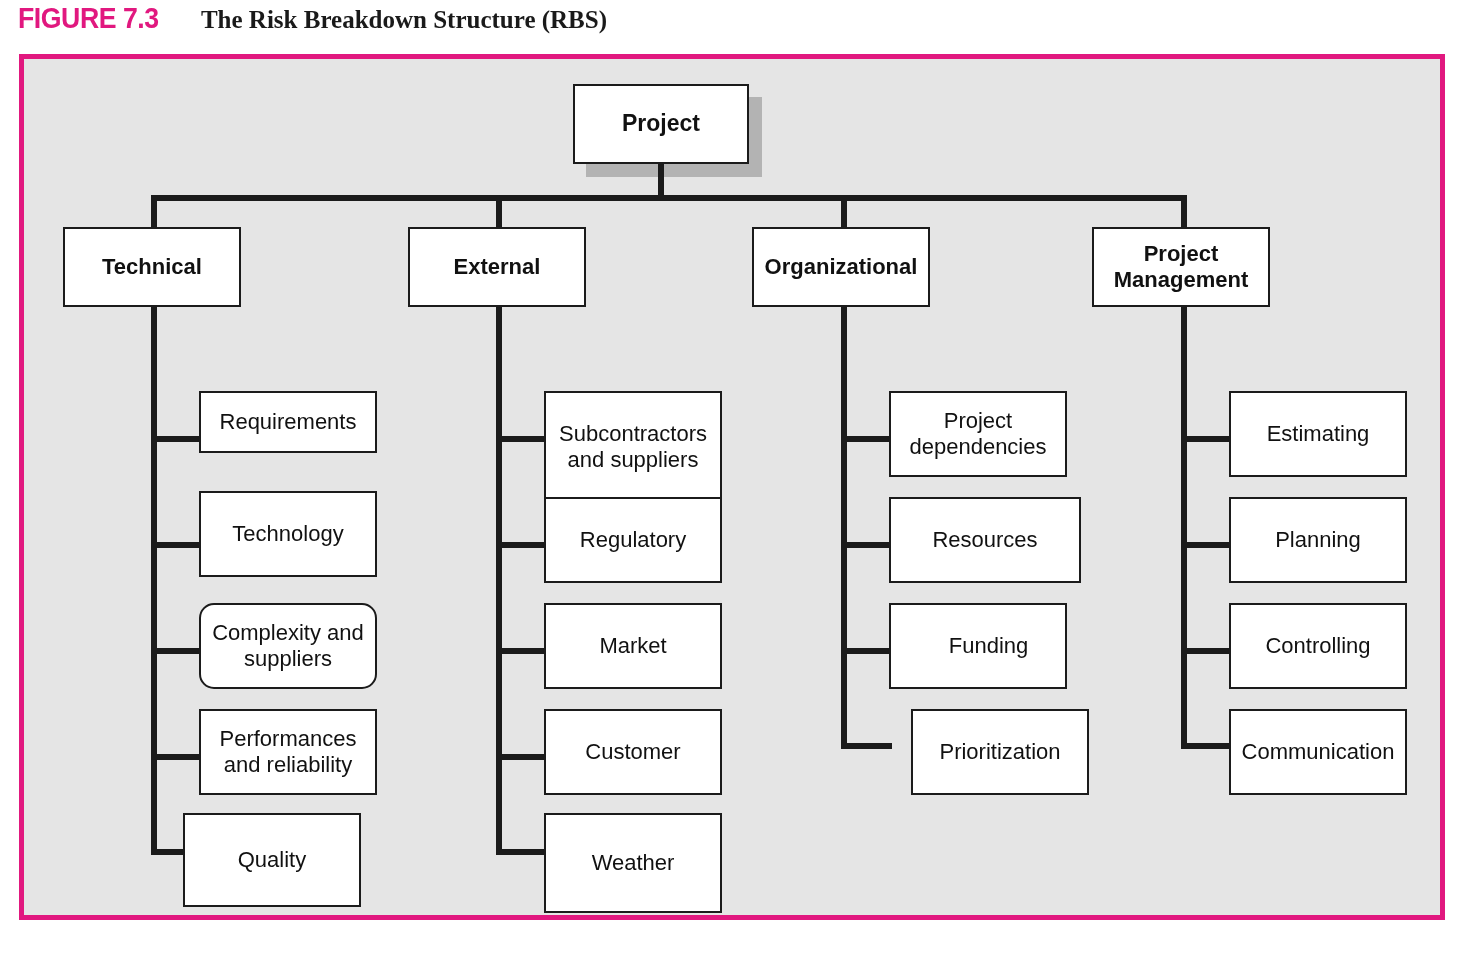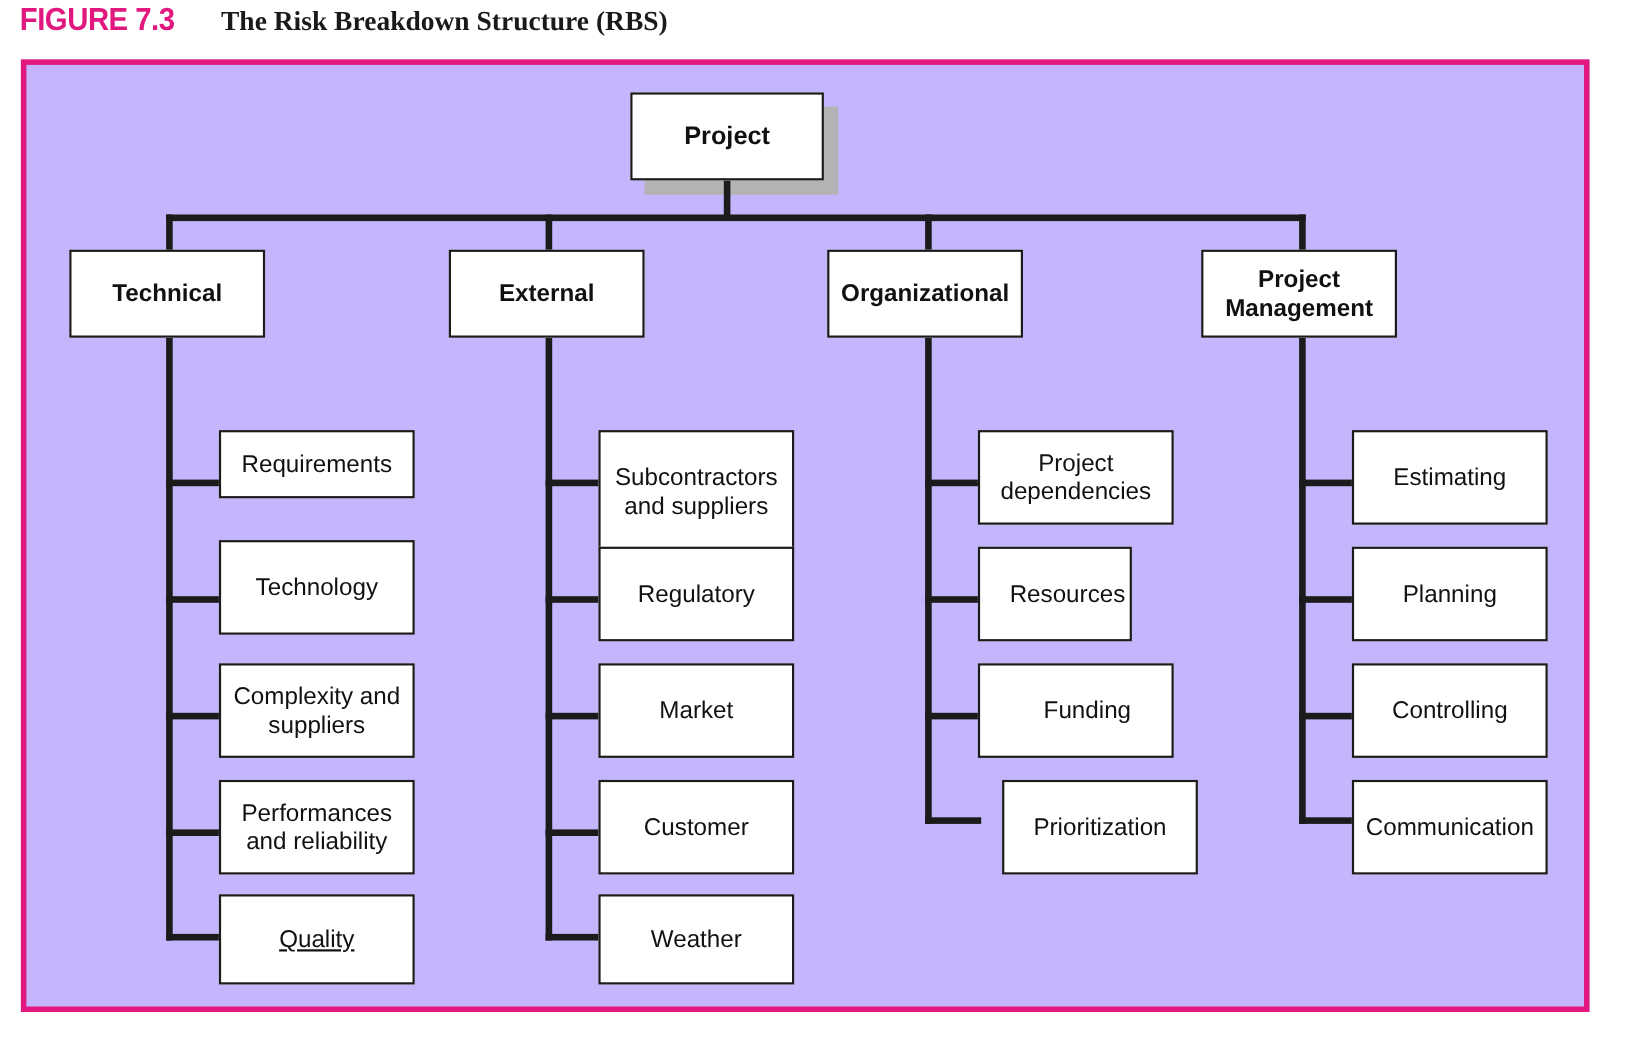--- a/index.html
+++ b/index.html
@@ -47,21 +47,21 @@
 
   
   #figure-frame {
     position: absolute;
     left: 19px;
     top: 54px;
     width: 1426px;
     height: 866px;
     box-sizing: border-box;
     border: 5px solid #e1187f;
-    background: #c4b5fd;
+    background: #e5e5e5;
   }
 
   
   #stage {
     position: absolute;
     left: 0; top: 0;
     width: 100%;
     height: 100%;
   }
 
@@ -160,31 +160,31 @@
     <div class="node leaf" style="left:175px; top:332px; width:178px; height:62px;">
       <span class="label">Requirements</span>
     </div>
 
     <div class="line thin-h" style="left:127px; top:483px; width:51px;"></div>
     <div class="node leaf" style="left:175px; top:432px; width:178px; height:86px;">
       <span class="label">Technology</span>
     </div>
 
     <div class="line thin-h" style="left:127px; top:589px; width:51px;"></div>
-    <div class="node leaf" style="left:175px; top:544px; width:178px; height:86px;">
+    <div class="node leaf" style="left:175px; top:544px; width:178px; height:86px;border-radius:15px;">
       <span class="label"><span>Complexity and</span><br><span>suppliers</span></span>
     </div>
 
     <div class="line thin-h" style="left:127px; top:695px; width:51px;"></div>
     <div class="node leaf" style="left:175px; top:650px; width:178px; height:86px;">
       <span class="label"><span>Performances</span><br><span>and reliability</span></span>
     </div>
 
     <div class="line thin-h" style="left:127px; top:790px; width:51px;"></div>
-    <div class="node leaf" style="left:175px; top:754px; width:178px; height:82px;text-decoration:underline;">
+    <div class="node leaf" style="left:159px; top:754px; width:178px; height:94px;">
       <span class="label">Quality</span>
     </div>
 
     <div class="line v" style="left:472px; top:248px; height:548px;"></div>
 
     <div class="line thin-h" style="left:472px; top:377px; width:51px;"></div>
     <div class="node leaf" style="left:520px; top:332px; width:178px; height:112px;">
       <span class="label"><span>Subcontractors</span><br><span>and suppliers</span></span>
     </div>
 
@@ -197,33 +197,33 @@
     <div class="node leaf" style="left:520px; top:544px; width:178px; height:86px;">
       <span class="label">Market</span>
     </div>
 
     <div class="line thin-h" style="left:472px; top:695px; width:51px;"></div>
     <div class="node leaf" style="left:520px; top:650px; width:178px; height:86px;">
       <span class="label">Customer</span>
     </div>
 
     <div class="line thin-h" style="left:472px; top:790px; width:51px;"></div>
-    <div class="node leaf" style="left:520px; top:754px; width:178px; height:82px;">
+    <div class="node leaf" style="left:520px; top:754px; width:178px; height:100px;">
       <span class="label">Weather</span>
     </div>
 
     <div class="line v" style="left:817px; top:248px; height:442px;"></div>
 
     <div class="line thin-h" style="left:817px; top:377px; width:51px;"></div>
     <div class="node leaf" style="left:865px; top:332px; width:178px; height:86px;">
       <span class="label"><span>Project</span><br><span>dependencies</span></span>
     </div>
 
     <div class="line thin-h" style="left:817px; top:483px; width:51px;"></div>
-    <div class="node leaf" style="left:865px; top:438px; width:140px; height:86px;justify-content:flex-end;">
+    <div class="node leaf" style="left:865px; top:438px; width:192px; height:86px;">
       <span class="label">Resources</span>
     </div>
 
     <div class="line thin-h" style="left:817px; top:589px; width:51px;"></div>
     <div class="node leaf" style="left:865px; top:544px; width:178px; height:86px;padding-left:21px;">
       <span class="label">Funding</span>
     </div>
 
     <div class="line thin-h" style="left:817px; top:684px; width:51px;"></div>
     <div class="node leaf" style="left:865px; top:650px; width:178px; height:86px;margin-left:22px;">

